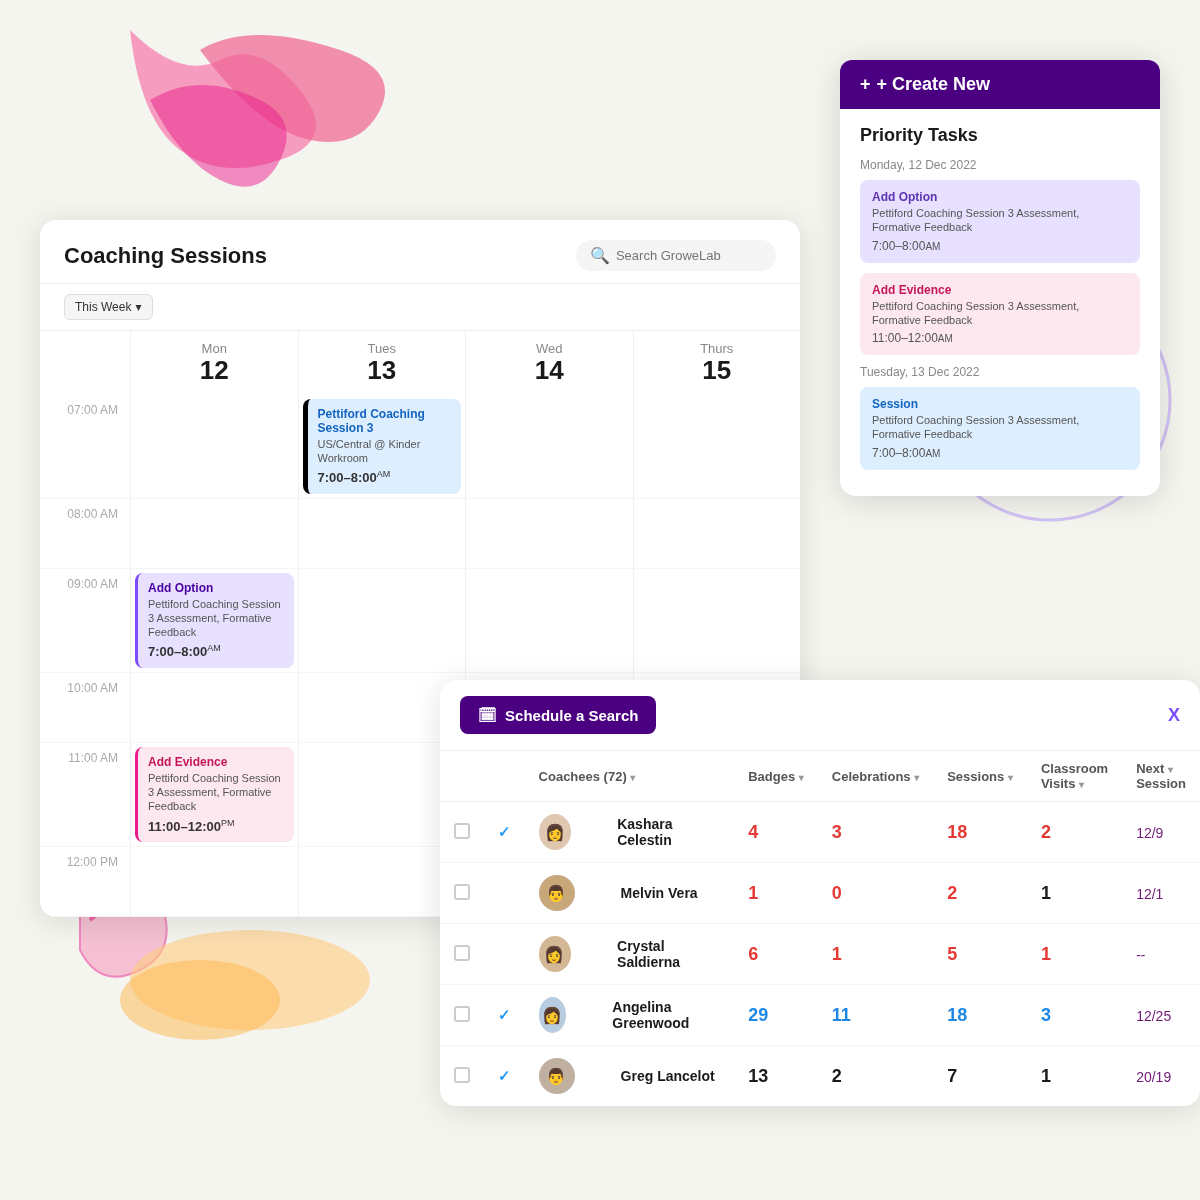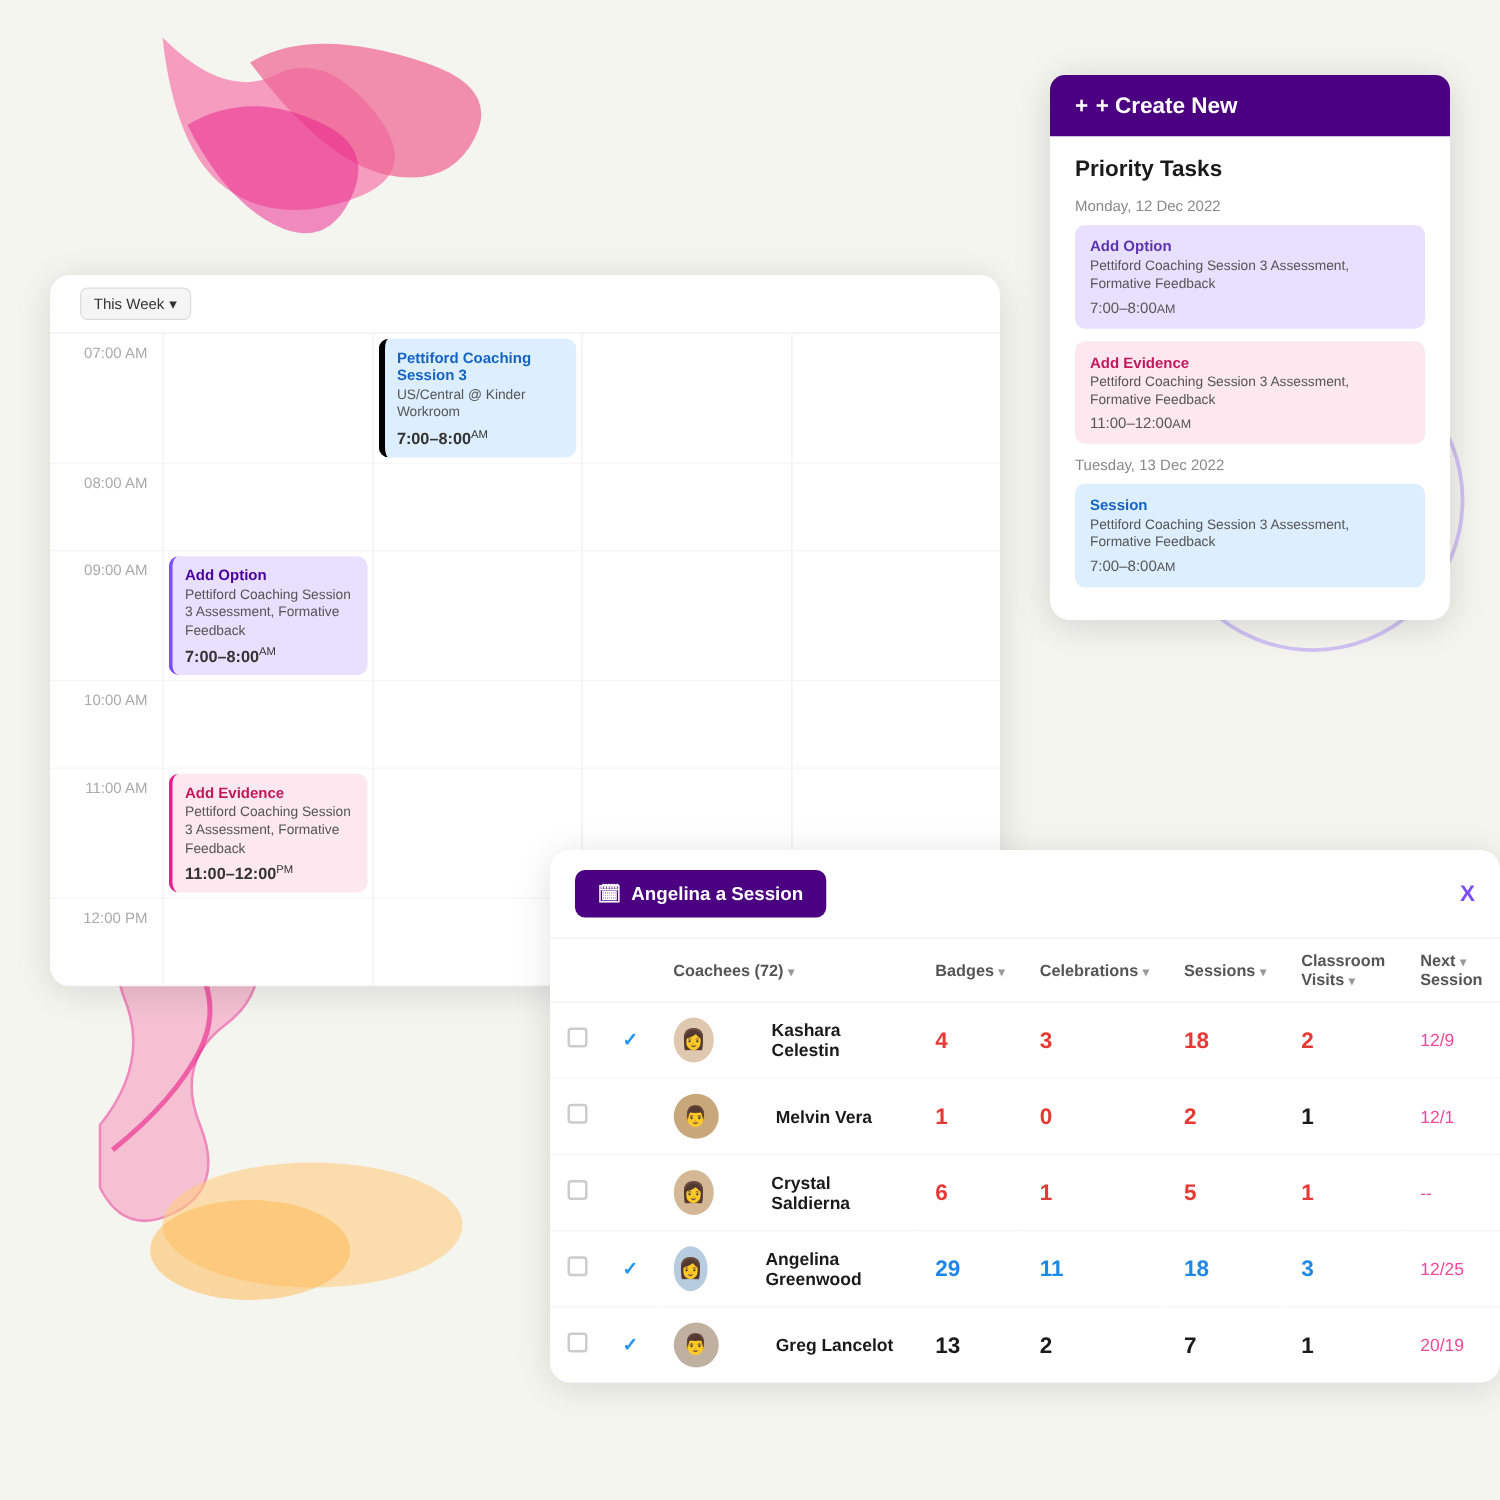--- a/index.html
+++ b/index.html
@@ -384,21 +384,21 @@
       text-align: center;
       font-size: 15px;
       color: #2196f3;
       font-weight: 700;
     }
 
     .num-red { color: #e53935; font-weight: 800; font-size: 18px; }
     .num-blue { color: #1e88e5; font-weight: 800; font-size: 18px; }
     .num-black { color: #1a1a1a; font-weight: 800; font-size: 18px; }
 
-    .date-val { color: #ec4899; font-size: 14px; font-weight: 500; }
+    .date-val { color: #701a75; font-size: 14px; font-weight: 500; }
 
     
     .cb-cell {
       width: 24px;
     }
     .cb-box {
       width: 16px;
       height: 16px;
       border: 2px solid #ccc;
       border-radius: 3px;
@@ -420,28 +420,54 @@
   <path d="M80 900 Q120 850 100 800 Q80 750 130 720 Q180 690 200 740 Q220 790 180 820 Q140 850 160 900 Q180 950 140 970 Q100 990 80 950Z" fill="#f48cb6" opacity="0.5" stroke="#e91e8c" stroke-width="2"></path>
   <path d="M90 920 Q140 880 160 840 Q180 800 150 760" fill="none" stroke="#e91e8c" stroke-width="4" opacity="0.6"></path>
 
   <ellipse cx="250" cy="980" rx="120" ry="50" fill="#ffcc80" opacity="0.6"></ellipse>
   <ellipse cx="200" cy="1000" rx="80" ry="40" fill="#ffb74d" opacity="0.5"></ellipse>
 </svg>
 
 <div class="main-wrapper">
 
   <div class="calendar-card">
+    <div class="calendar-header">
+      <h1 class="calendar-title">Coaching Sessions</h1>
+      <div class="search-bar">
+        <span>🔍</span>
+        <input type="text" placeholder="Search GroweLab" style="">
+      </div>
+    </div>
 
     <div class="week-nav">
       <div class="week-select">
         <span>This Week</span>
         <span>▾</span>
       </div>
     </div>
 
+    <div class="days-header">
+      <div style="border-left:none;"></div>
+      <div class="day-col-header">
+        <div class="day-name">Mon</div>
+        <div class="day-num">12</div>
+      </div>
+      <div class="day-col-header">
+        <div class="day-name">Tues</div>
+        <div class="day-num">13</div>
+      </div>
+      <div class="day-col-header">
+        <div class="day-name">Wed</div>
+        <div class="day-num">14</div>
+      </div>
+      <div class="day-col-header">
+        <div class="day-name">Thurs</div>
+        <div class="day-num">15</div>
+      </div>
+    </div>
 
     <div class="calendar-body">
 
       <div class="time-row">
         <div class="time-label">07:00 AM</div>
         <div class="time-cell"></div>
         <div class="time-cell">
           <div class="event-card blue">
             <div class="event-title blue-title">Pettiford Coaching Session 3</div>
             <div class="event-desc">US/Central @ Kinder Workroom</div>
@@ -535,21 +561,21 @@
         <div class="priority-event-desc">Pettiford Coaching Session 3 Assessment, Formative Feedback</div>
         <div class="priority-event-time">7:00–8:00<small>AM</small></div>
       </div>
     </div>
   </div>
 
   <div class="table-card">
     <div class="table-header-row">
       <button class="schedule-btn">
         <span>🗓</span>
-        <span>Angelina a Session</span>
+        <span>Schedule a Search</span>
       </button>
       <span class="close-x">X</span>
     </div>
 
     <table class="coachee-table">
       <thead>
         <tr>
           <th style="width:30px;"></th>
           <th style="width:30px;"></th>
           <th>Coachees (72) <span class="sort-arrow">▾</span></th>

